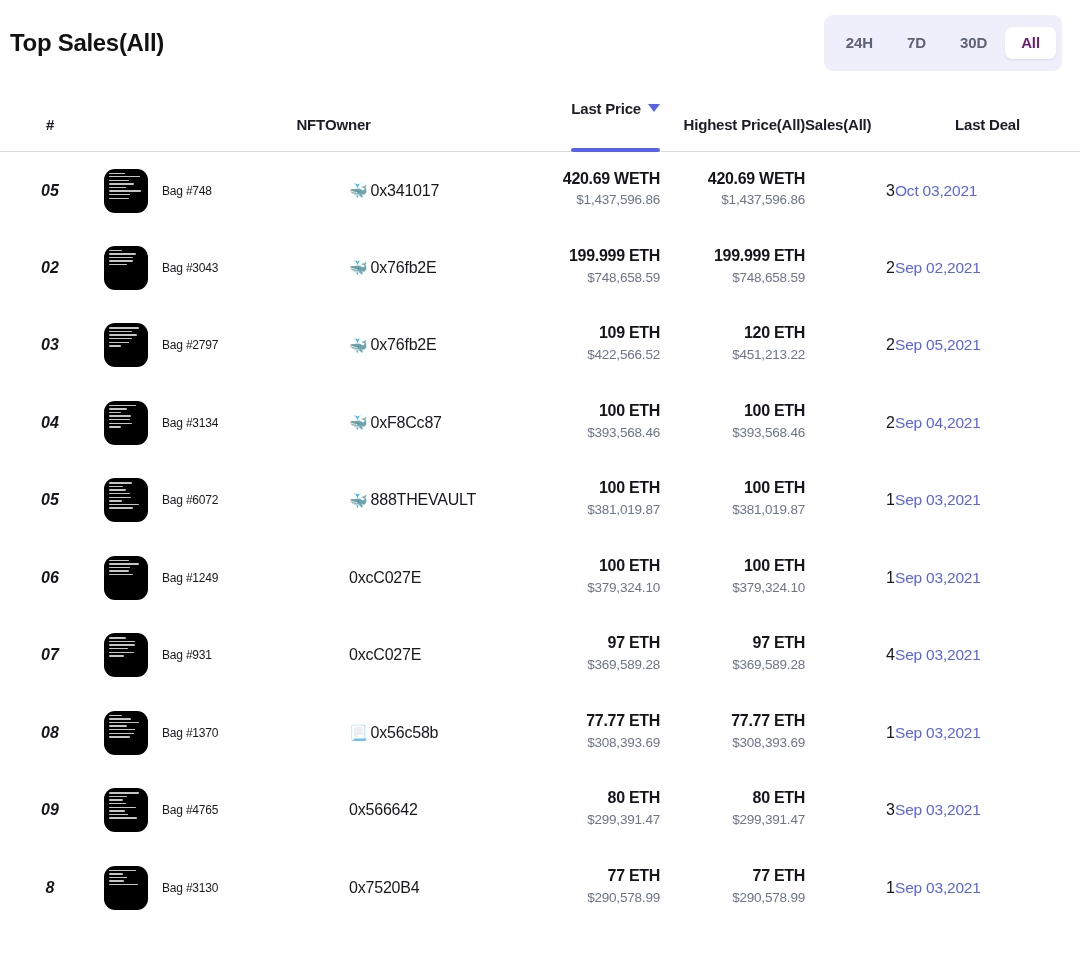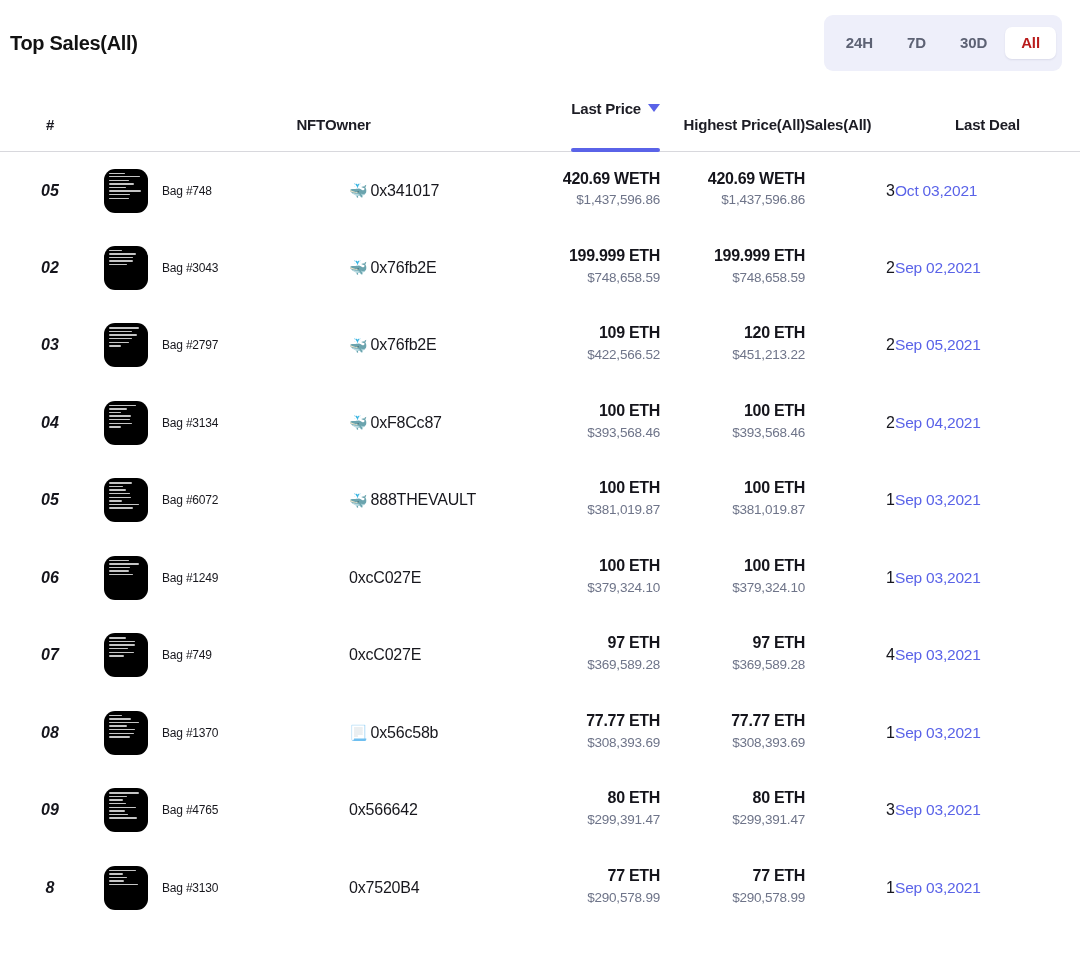--- a/index.html
+++ b/index.html
@@ -24,21 +24,21 @@
   .panel-header {
     position: relative;
     height: 86px;
     padding: 0 18px 0 8px;
     display: flex;
     align-items: center;
     justify-content: space-between;
   }
 
   .panel-title {
-    font-size: 20px;
+    font-size: 24px;
     font-weight: 700;
     letter-spacing: -0.3px;
     color: #121212;
     line-height: 1;
     padding-left: 2px;
   }
 
   .range-switch {
     display: flex;
     align-items: center;
@@ -55,21 +55,21 @@
     border: 0;
     border-radius: 7px;
     padding: 8px 16px;
     cursor: pointer;
     font-family: "Liberation Sans", sans-serif;
     letter-spacing: -0.1px;
     line-height: 1.1;
   }
   .range-btn.active {
     background: #ffffff;
-    color: #b91c1c;
+    color: #701a75;
     box-shadow: 0 1px 2px rgba(40,44,90,.10);
   }
 
   
   table.sales {
     width: 1080px;
     border-collapse: collapse;
     table-layout: fixed;
   }
 
@@ -485,21 +485,21 @@
               <div class="thumb">
                 <div class="lines">
                   <i style="width: 49%;"></i>
                   <i style="width: 77.4%;"></i>
                   <i style="width: 75.4%;"></i>
                   <i style="width: 55.1%;"></i>
                   <i style="width: 73%;"></i>
                   <i style="width: 43.2%;"></i>
                 </div>
               </div>
-              <span class="nft-name">Bag #749</span>
+              <span class="nft-name">Bag #931</span>
             </div>
           </td>
           <td>
             <div class="owner-cell">
               <span>0xcC027E</span>
             </div>
           </td>
           <td class="price-cell">
             <div class="price-main">97 ETH</div>
             <div class="price-usd">$369,589.28</div>

